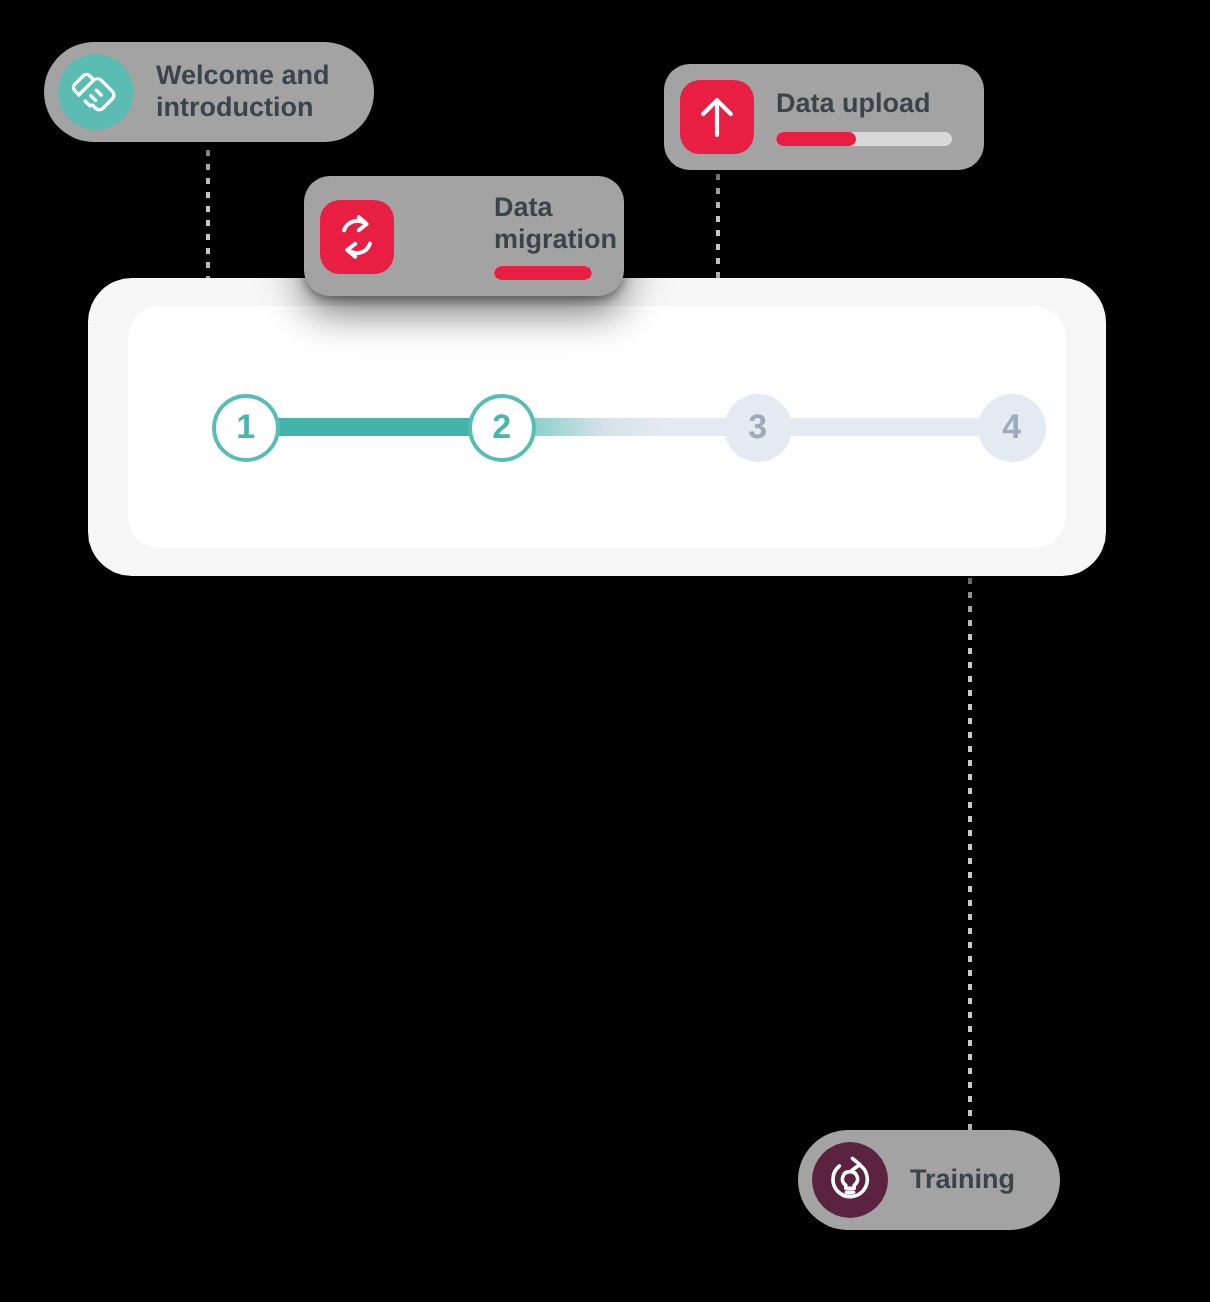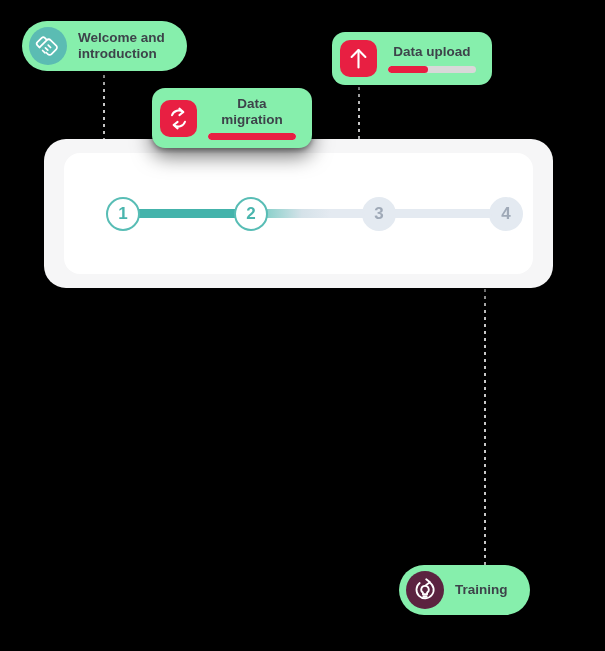--- a/index.html
+++ b/index.html
@@ -127,21 +127,21 @@
     color: #9fa9b7;
   }
   .step-1 { left: 42px; }
   .step-2 { left: 170px; }
   .step-3 { left: 298px; }
   .step-4 { left: 425px; }
 
   
   .card {
     position: absolute;
-    background: #86efac;
+    background: #a3a3a3;
     display: flex;
     align-items: center;
     z-index: 4;
     box-shadow: 0 8px 20px rgba(0,0,0,0.55),
                 0 2px 5px rgba(0,0,0,0.35);
     cursor: pointer;
   }
 
   
   .card.pill {
@@ -194,26 +194,26 @@
     overflow: hidden;
   }
   .progress-fill {
     height: 100%;
     background: #e81f42;
     border-radius: 4px;
   }
 
   
   .card-welcome   { left: 22px;  top: 21px;  }
-  .card-migration { left: 152px; top: 88px;  width: 160px; box-sizing: border-box; }
+  .card-migration { left: 152px; top: 88px;  width: 160px; box-sizing: border-box; gap: 39px; }
   .card-upload    { left: 332px; top: 32px;  width: 160px; box-sizing: border-box; }
   .card-training  { left: 399px; top: 565px; text-align: right; }
 
   .card-migration .card-body,
-  .card-upload .card-body { flex: 1 1 auto; text-align: center; }
+  .card-upload .card-body { flex: 1 1 auto; }
 </style>
 </head>
 <body>
 
 <div class="stage">
 
   <div class="dotline dotline-1"></div>
   <div class="dotline dotline-2"></div>
   <div class="dotline dotline-3"></div>
   <div class="dotline dotline-4"></div>

